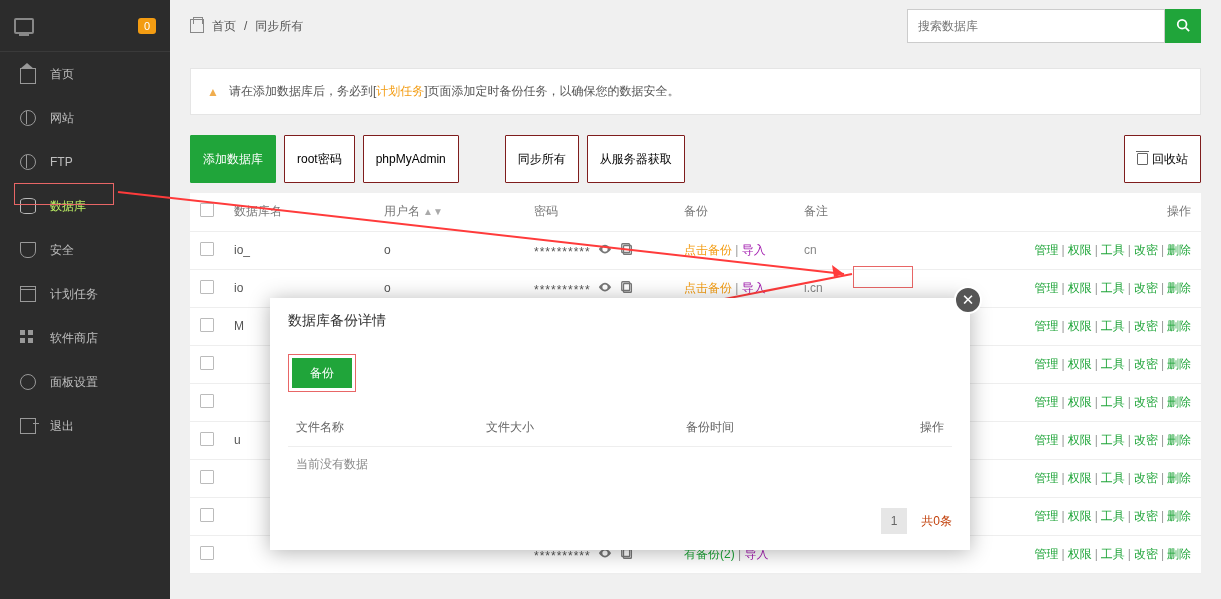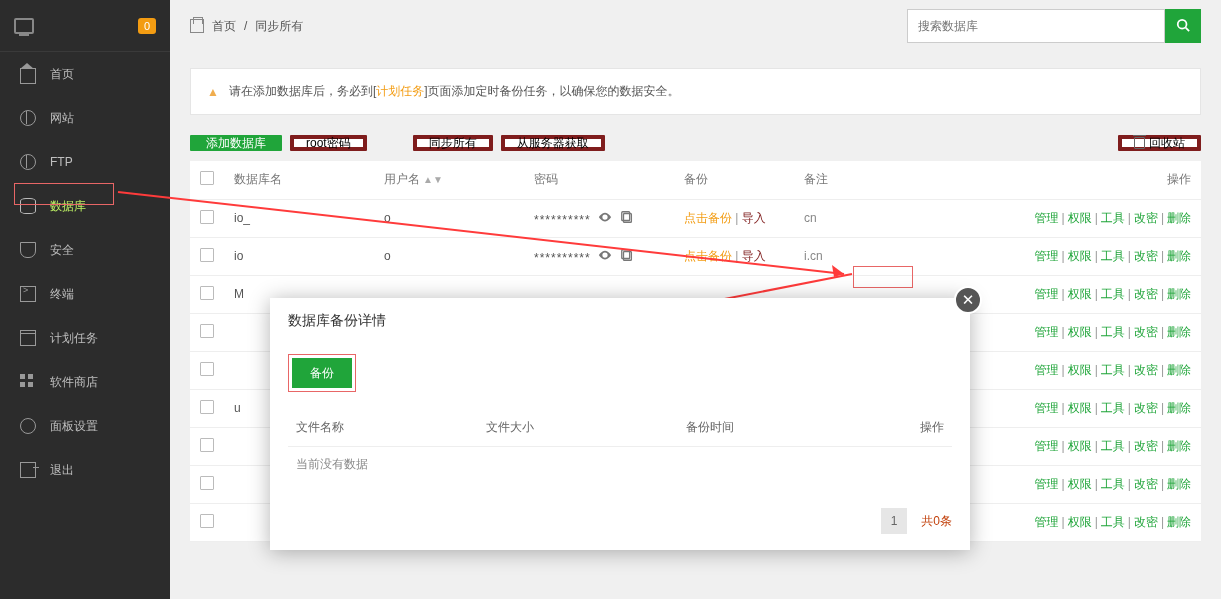--- a/index.html
+++ b/index.html
@@ -20,38 +20,38 @@
 .breadcrumb .hi::before{content:"";position:absolute;left:2px;top:-3px;width:8px;height:6px;border-left:1px solid #888;border-right:1px solid #888;border-top:1px solid #888}
 .srch{display:flex}
 .srch input{width:258px;height:34px;border:1px solid #ccc;padding:0 10px;outline:none}
 .srch button{width:36px;height:34px;background:#20a53a;border:none;color:#fff;cursor:pointer;font-size:14px}
 .content{padding:16px 20px}
 .alertbox{background:#fff;border:1px solid #e5e5e5;padding:14px 16px;display:flex;align-items:center;gap:10px;margin-bottom:20px;color:#555}
 .alertbox .warn{color:#f0ad4e;font-weight:bold}
 .alertbox .lk{color:#f39c12}
 .toolbar{display:flex;align-items:center;justify-content:space-between;margin-bottom:10px}
 .tb-left{display:flex;gap:8px;align-items:center}
-.btn{height:16px;padding:0 12px;background:#fff;border:4px solid #7f1d1d;cursor:pointer;font-size:12px;display:inline-flex;align-items:center;border-radius:1px}
+.btn{height:48px;padding:0 12px;background:#fff;border:1px solid #7f1d1d;cursor:pointer;font-size:12px;display:inline-flex;align-items:center;border-radius:1px}
 .btn.green{background:#20a53a;border-color:#20a53a;color:#fff}
 .btn .trash{width:11px;height:12px;border:1px solid #666;border-radius:1px;margin-right:4px;position:relative}
 .btn .trash::before{content:"";position:absolute;left:-2px;right:-2px;top:-3px;height:1px;background:#666}
 .table{width:100%;background:#fff;border-collapse:collapse}
 .table th,.table td{height:38px;text-align:left;padding:0 10px;border-bottom:1px solid #eee;color:#555;white-space:nowrap}
 .table th{color:#777;font-weight:normal}
 .table td.ops{text-align:right;color:#20a53a}
 .ops a{color:#20a53a;text-decoration:none;cursor:pointer}
 .ops .sep{color:#999;margin:0 3px}
 .cb{width:14px;height:14px;border:1px solid #bbb;display:inline-block;border-radius:1px}
 .sort{font-size:10px;color:#aaa;display:inline-flex;flex-direction:column;line-height:6px;margin-left:3px;vertical-align:middle}
 .pwd{letter-spacing:1px}
 .eye,.copy{width:16px;height:16px;display:inline-flex;align-items:center;justify-content:center;color:#888;cursor:pointer;margin-left:6px}
 .eye svg,.copy svg{width:14px;height:14px;fill:#777}
 .bk-link{color:#f39c12;text-decoration:none;cursor:pointer}
 .bk-link.h{color:#20a53a}
-.imp{color:#7f1d1d;text-decoration:none;cursor:pointer}
+.imp{color:#a21caf;text-decoration:none;cursor:pointer}
 .note{color:#888}
 .box-red{border:1px solid #e86666;position:absolute;pointer-events:none}
 
 
 .modal{position:absolute;left:270px;top:298px;width:700px;background:#fff;box-shadow:0 2px 20px rgba(0,0,0,.3)}
 .modal-title{padding:14px 18px;font-size:14px;color:#333}
 .modal-body{padding:10px 18px 16px}
 .modal .bkbtn{border:1px solid #e86666;padding:3px;display:inline-block}
 .modal .bkbtn button{background:#20a53a;border:none;color:#fff;height:30px;padding:0 18px;cursor:pointer;font-size:12px}
 .mtable{width:100%;margin-top:18px;border-collapse:collapse}
@@ -112,24 +112,20 @@
       </div>
       <div class="side-item active">
         <span class="micon mi-db"></span>
         <span>数据库</span>
       </div>
       <div class="side-item">
         <span class="micon mi-sh"></span>
         <span>安全</span>
       </div>
       <div class="side-item">
-        <span class="micon mi-term"></span>
-        <span>终端</span>
-      </div>
-      <div class="side-item">
         <span class="micon mi-cal"></span>
         <span>计划任务</span>
       </div>
       <div class="side-item">
         <span class="micon mi-grid"></span>
         <span>软件商店</span>
       </div>
       <div class="side-item">
         <span class="micon mi-gear"></span>
         <span>面板设置</span>
@@ -166,20 +162,21 @@
       <span class="warn">▲</span>
       <span>
         <span>请在添加数据库后，务必到[</span><span class="lk">计划任务</span><span>]页面添加定时备份任务，以确保您的数据安全。</span>
       </span>
     </div>
 
     <div class="toolbar">
       <div class="tb-left">
         <button class="btn green">添加数据库</button>
         <button class="btn">root密码</button>
+        <button class="btn">phpMyAdmin</button>
         <span style="width:30px"></span>
         <button class="btn">同步所有</button>
         <button class="btn">从服务器获取</button>
       </div>
       <button class="btn">
         <span class="trash"></span>
         <span>回收站</span>
       </button>
     </div>
 

